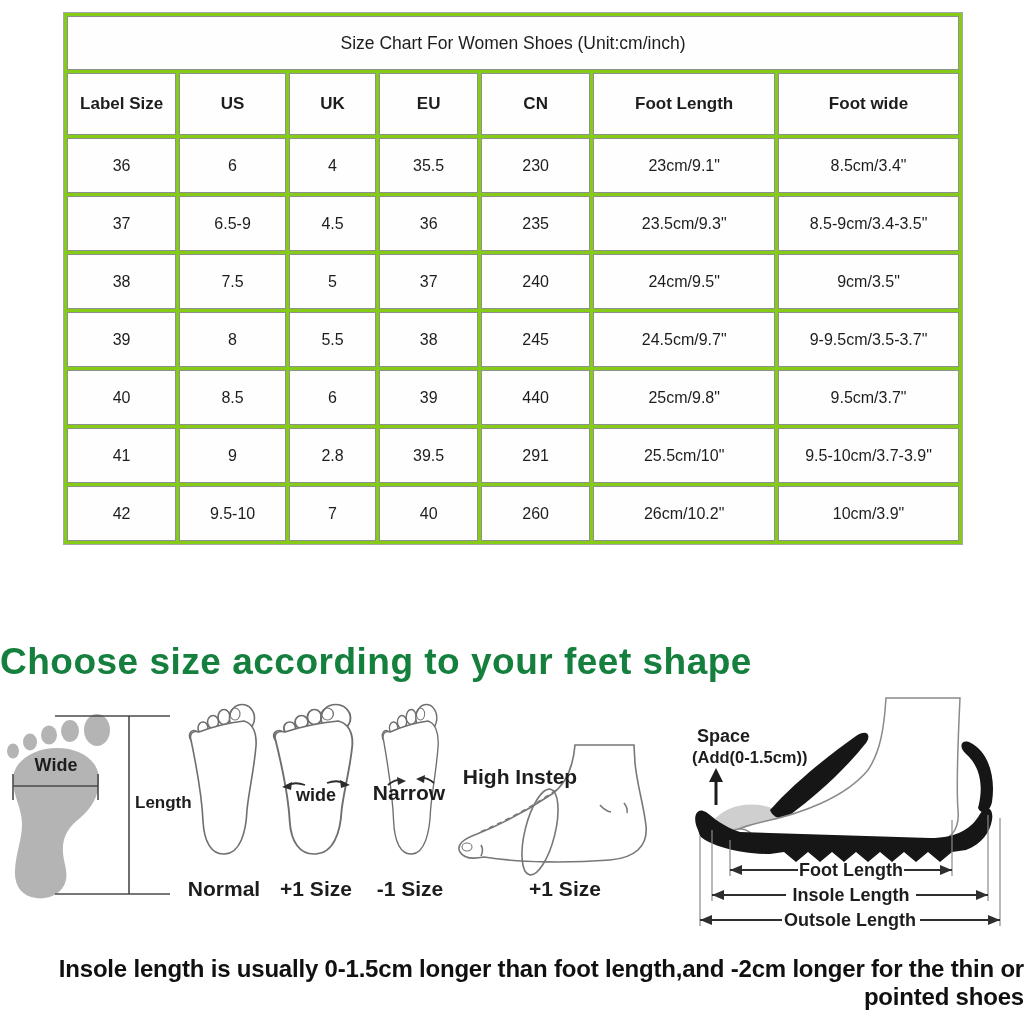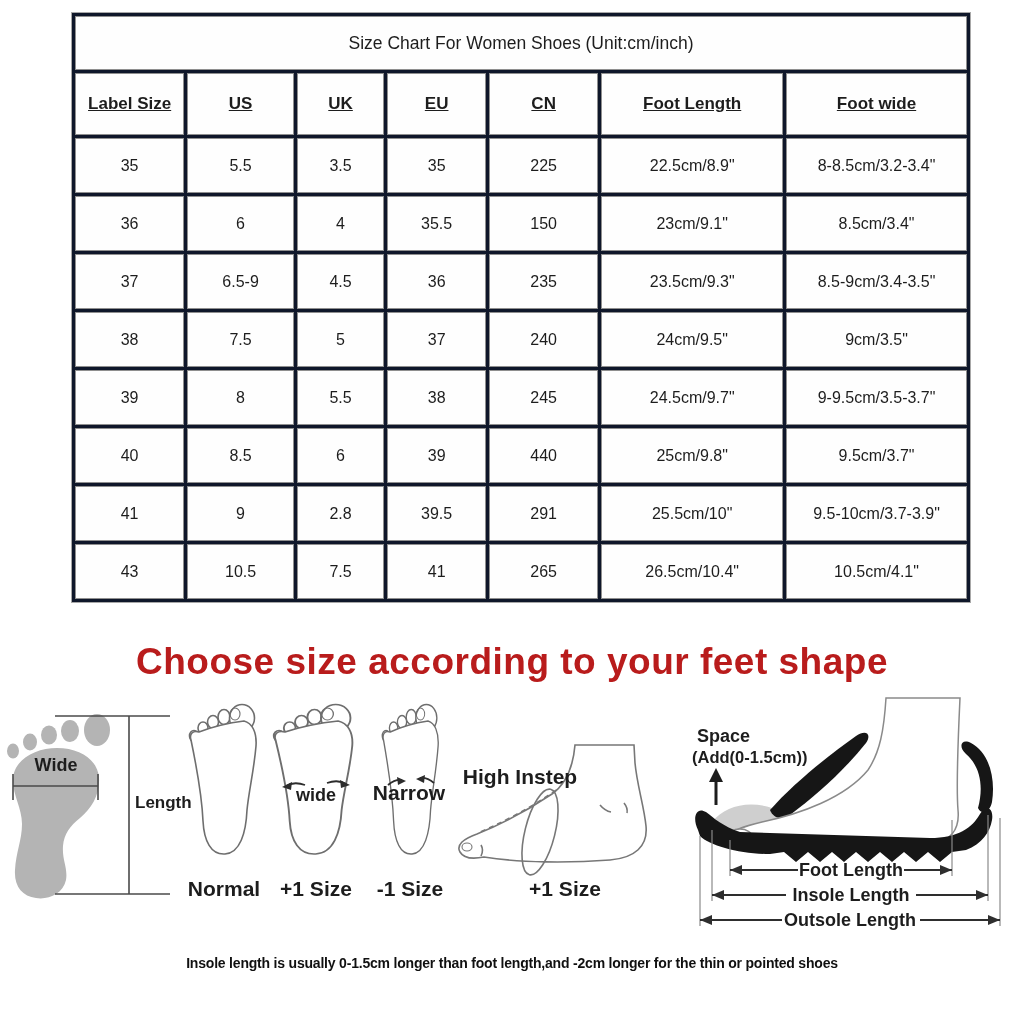--- a/index.html
+++ b/index.html
@@ -2,39 +2,39 @@
 <html><head>
 <meta charset="utf-8">
 <style>
   html,body{margin:0;padding:0;background:#fff;}
   body{width:1024px;height:1024px;font-family:"Liberation Sans",sans-serif;}
   .sheet{position:relative;width:1024px;height:1024px;background:#ffffff;overflow:hidden;}
 
   table.size-chart{
     position:absolute;left:63px;top:12px;width:900px;
     border-collapse:separate;border-spacing:3px;
-    background:#0f172a;border:1px solid #a8a8a8;margin-left:8px;
+    background:#84cc16;border:1px solid #a8a8a8;
   }
   table.size-chart td, table.size-chart th{
     background:#fefefe;border:1px solid #8f8f8f;
     text-align:center;vertical-align:middle;color:#1d1d1d;
   }
   td.title-cell{background:#cbcbcb;height:50px;font-size:17.5px;font-weight:normal;color:#2a2a2a;}
-  tr.cols th{height:58px;font-size:17px;font-weight:bold;text-decoration:underline;}
+  tr.cols th{height:58px;font-size:17px;font-weight:bold;}
   th.red{color:#d01818;}
   tbody td{height:51px;font-size:16px;}
 
   .headline{
-    position:absolute;top:640px;left:0;width:1024px;text-align:center;
-    font-size:37px;font-weight:800;color:#b91c1c;letter-spacing:.5px;line-height:1.2;
+    position:absolute;top:640px;left:0;width:1024px;
+    font-size:37px;font-weight:800;color:#15803d;letter-spacing:.5px;line-height:1.2;
   }
   .diagrams{position:absolute;top:690px;left:0;width:1024px;height:260px;}
   .footnote{
-    position:absolute;top:955px;left:0;width:1024px;text-align:center;
-    font-size:14px;font-weight:bold;color:#101010;letter-spacing:-0.2px;
+    position:absolute;top:955px;left:0;width:1024px;text-align:right;
+    font-size:24px;font-weight:bold;color:#101010;letter-spacing:-0.2px;
   }
   svg text{font-family:"Liberation Sans",sans-serif;fill:#1d1d1d;}
   .lab{font-weight:bold;}
 </style>
 </head>
 <body>
 
 <div class="sheet">
 
   <table class="size-chart">
@@ -56,34 +56,25 @@
           <th>US</th>
           <th>UK</th>
           <th>EU</th>
           <th>CN</th>
           <th>Foot Length</th>
           <th>Foot wide</th>
         </tr>
     </thead>
     <tbody>
         <tr>
-          <td>35</td>
-          <td>5.5</td>
-          <td>3.5</td>
-          <td>35</td>
-          <td>225</td>
-          <td>22.5cm/8.9"</td>
-          <td>8-8.5cm/3.2-3.4"</td>
-        </tr>
-        <tr>
           <td>36</td>
           <td>6</td>
           <td>4</td>
           <td>35.5</td>
-          <td>150</td>
+          <td>230</td>
           <td>23cm/9.1"</td>
           <td>8.5cm/3.4"</td>
         </tr>
         <tr>
           <td>37</td>
           <td>6.5-9</td>
           <td>4.5</td>
           <td>36</td>
           <td>235</td>
           <td>23.5cm/9.3"</td>
@@ -119,27 +110,27 @@
         <tr>
           <td>41</td>
           <td>9</td>
           <td>2.8</td>
           <td>39.5</td>
           <td>291</td>
           <td>25.5cm/10"</td>
           <td>9.5-10cm/3.7-3.9"</td>
         </tr>
         <tr>
-          <td>43</td>
-          <td>10.5</td>
-          <td>7.5</td>
-          <td>41</td>
-          <td>265</td>
-          <td>26.5cm/10.4"</td>
-          <td>10.5cm/4.1"</td>
+          <td>42</td>
+          <td>9.5-10</td>
+          <td>7</td>
+          <td>40</td>
+          <td>260</td>
+          <td>26cm/10.2"</td>
+          <td>10cm/3.9"</td>
         </tr>
       </tbody>
   </table>
 
   <div class="headline">Choose size according to your feet shape</div>
 
   <svg class="diagrams" viewBox="0 0 1024 260">
 
     <g>
       <g fill="#b4b4b4">

